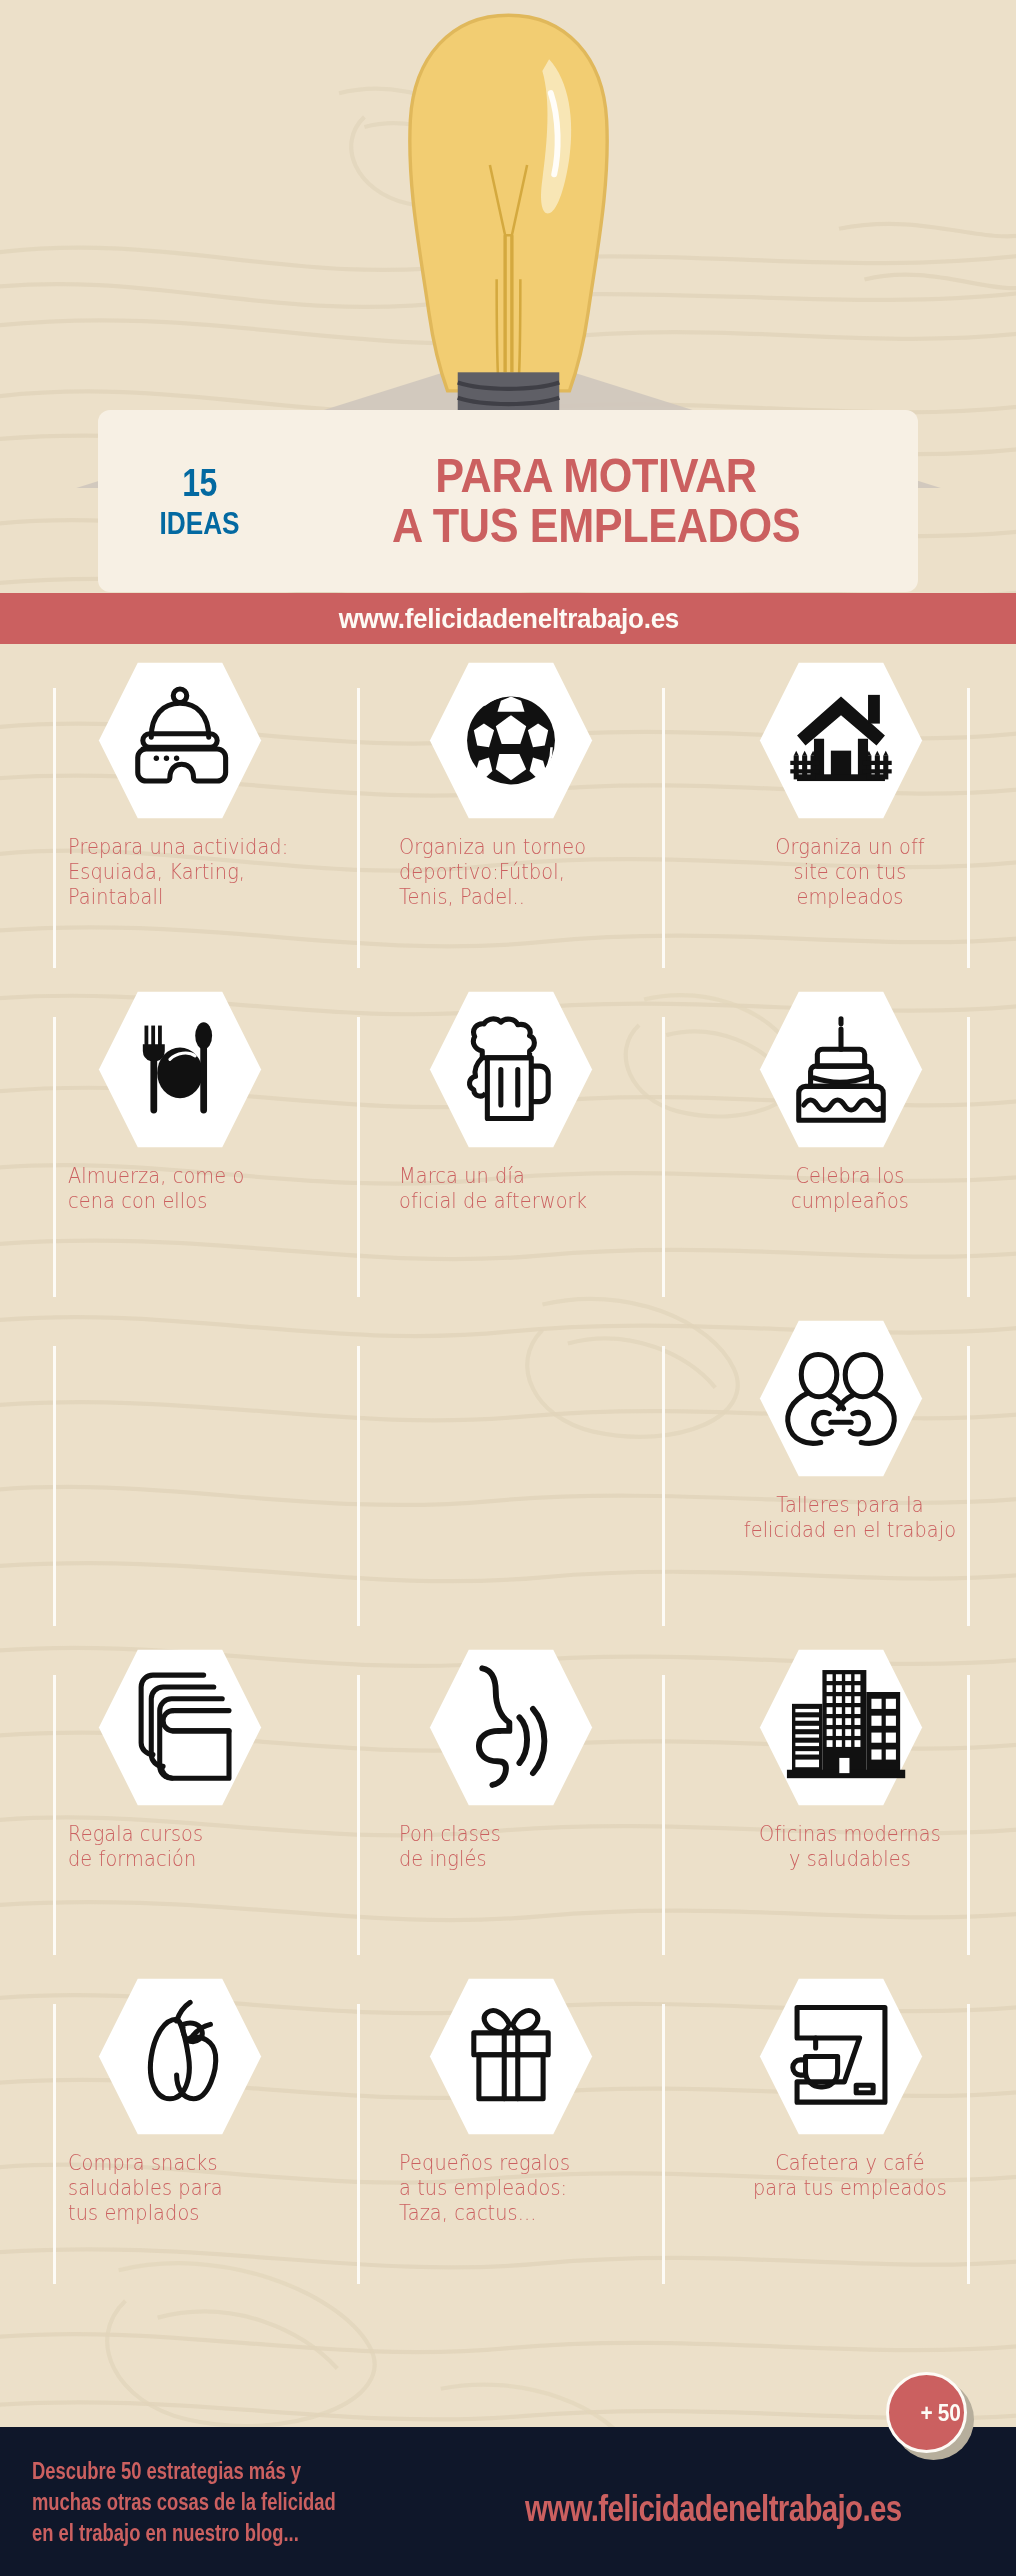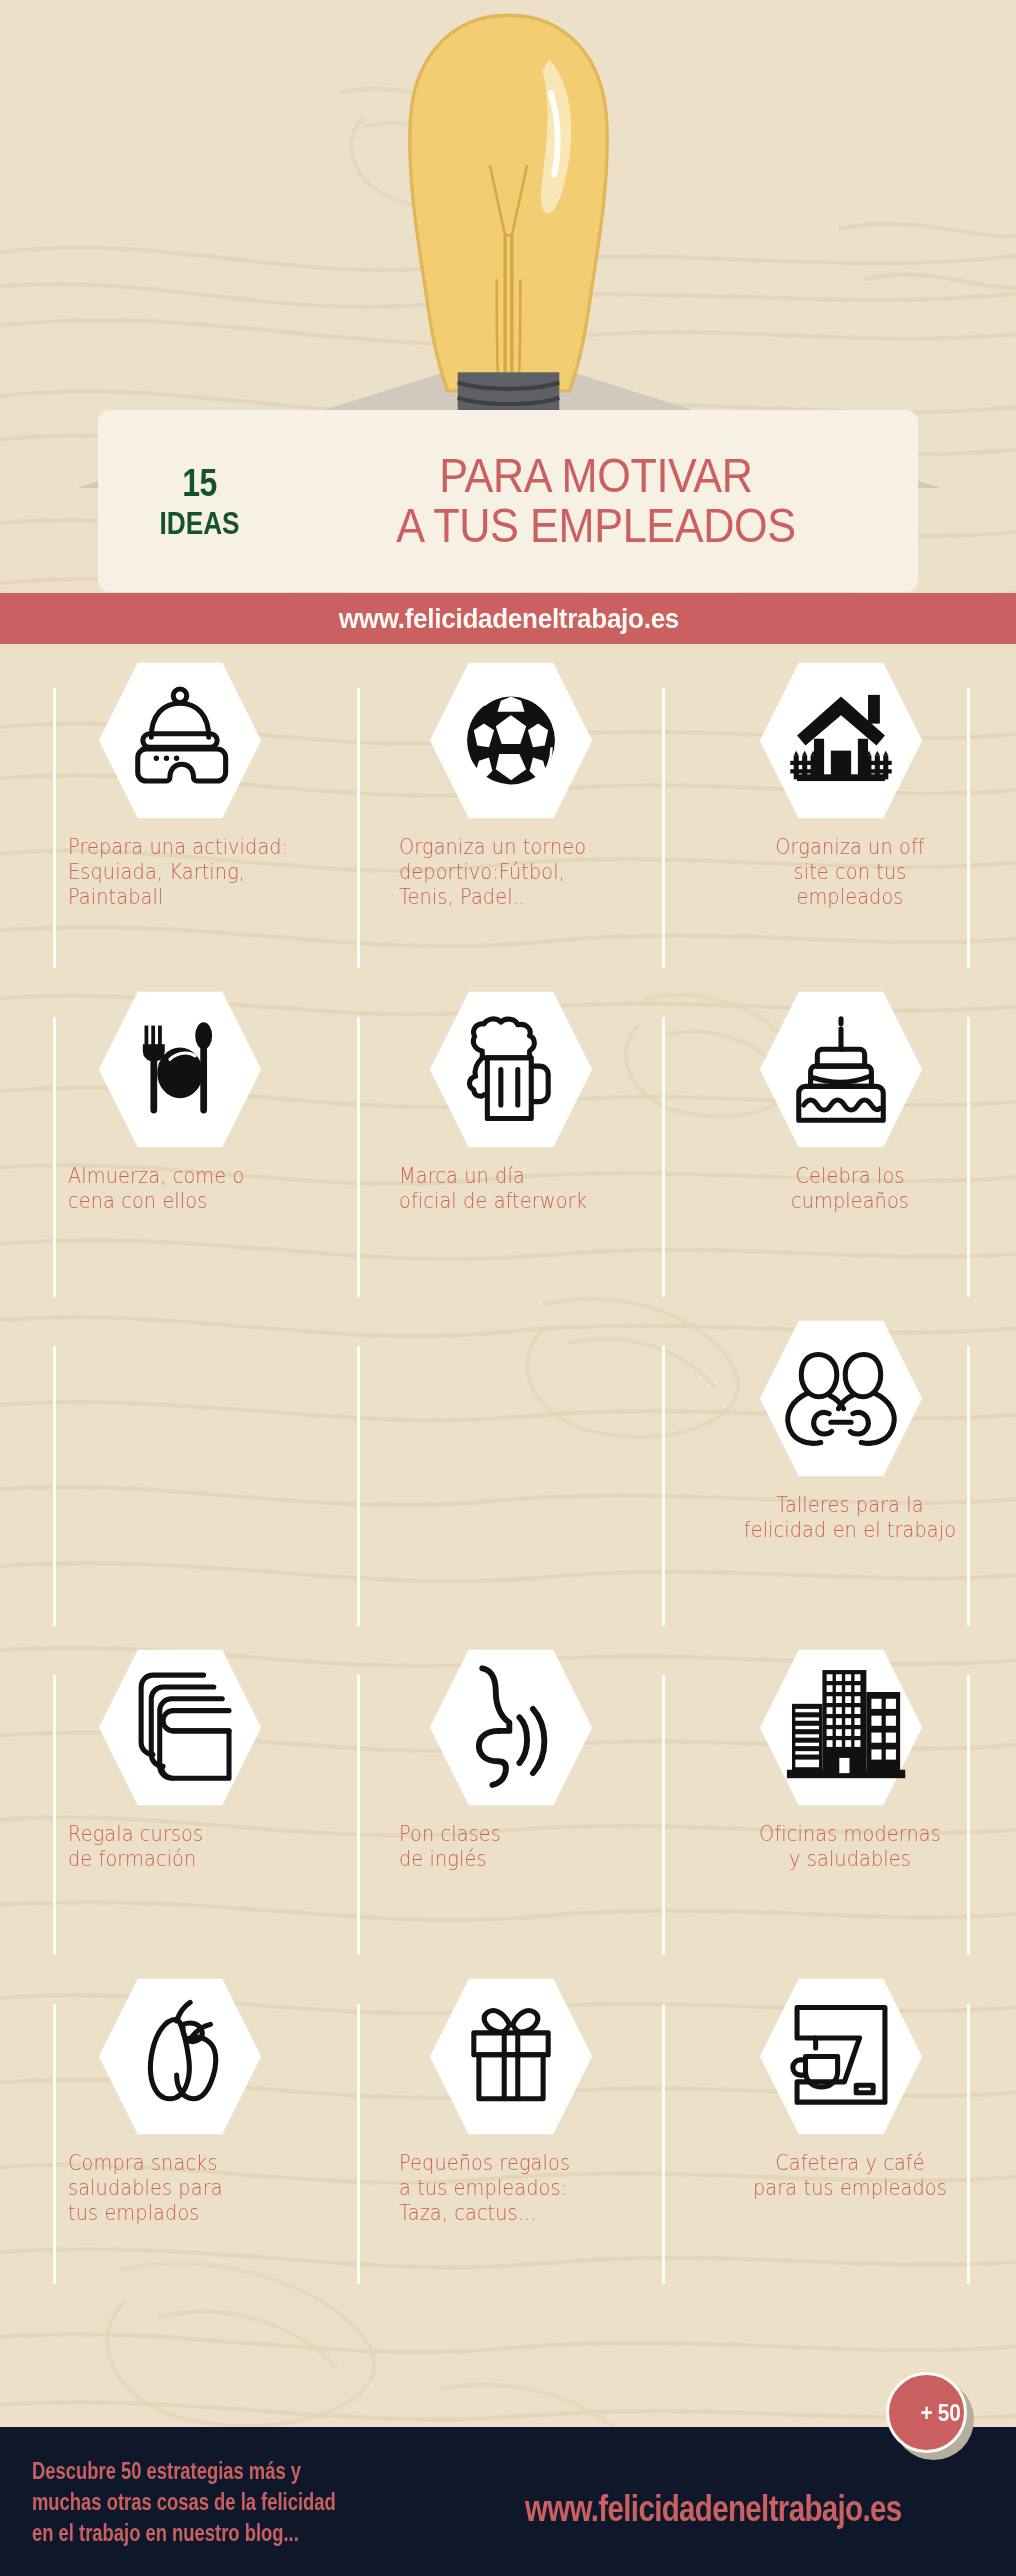--- a/index.html
+++ b/index.html
@@ -56,21 +56,21 @@
     height: 182px;
     background: #f7f0e4;
     border-radius: 12px;
     display: flex;
     align-items: center;
     z-index: 5;
   }
   .ideas-block {
     width: 203px;
     text-align: center;
-    color: #14532d;
+    color: #0369a1;
     font-weight: bold;
     line-height: 1.0;
     flex: 0 0 203px;
   }
   .ideas-num {
     font-size: 39px;
     letter-spacing: -0.8px;
     display: block;
     transform: scaleX(0.82);
   }
@@ -78,21 +78,21 @@
     font-size: 32px;
     letter-spacing: 0px;
     display: block;
     margin-top: 5.1px;
     transform: scaleX(0.82);
   }
   .title-block {
     flex: 1;
     text-align: center;
     color: #cb6060;
-    font-weight: normal;
+    font-weight: bold;
     line-height: 1.04;
     padding-right: 27px;
   }
   .title-line {
     font-size: 48px;
     letter-spacing: -0.4px;
     display: block;
     transform: scaleX(0.90);
   }
 

